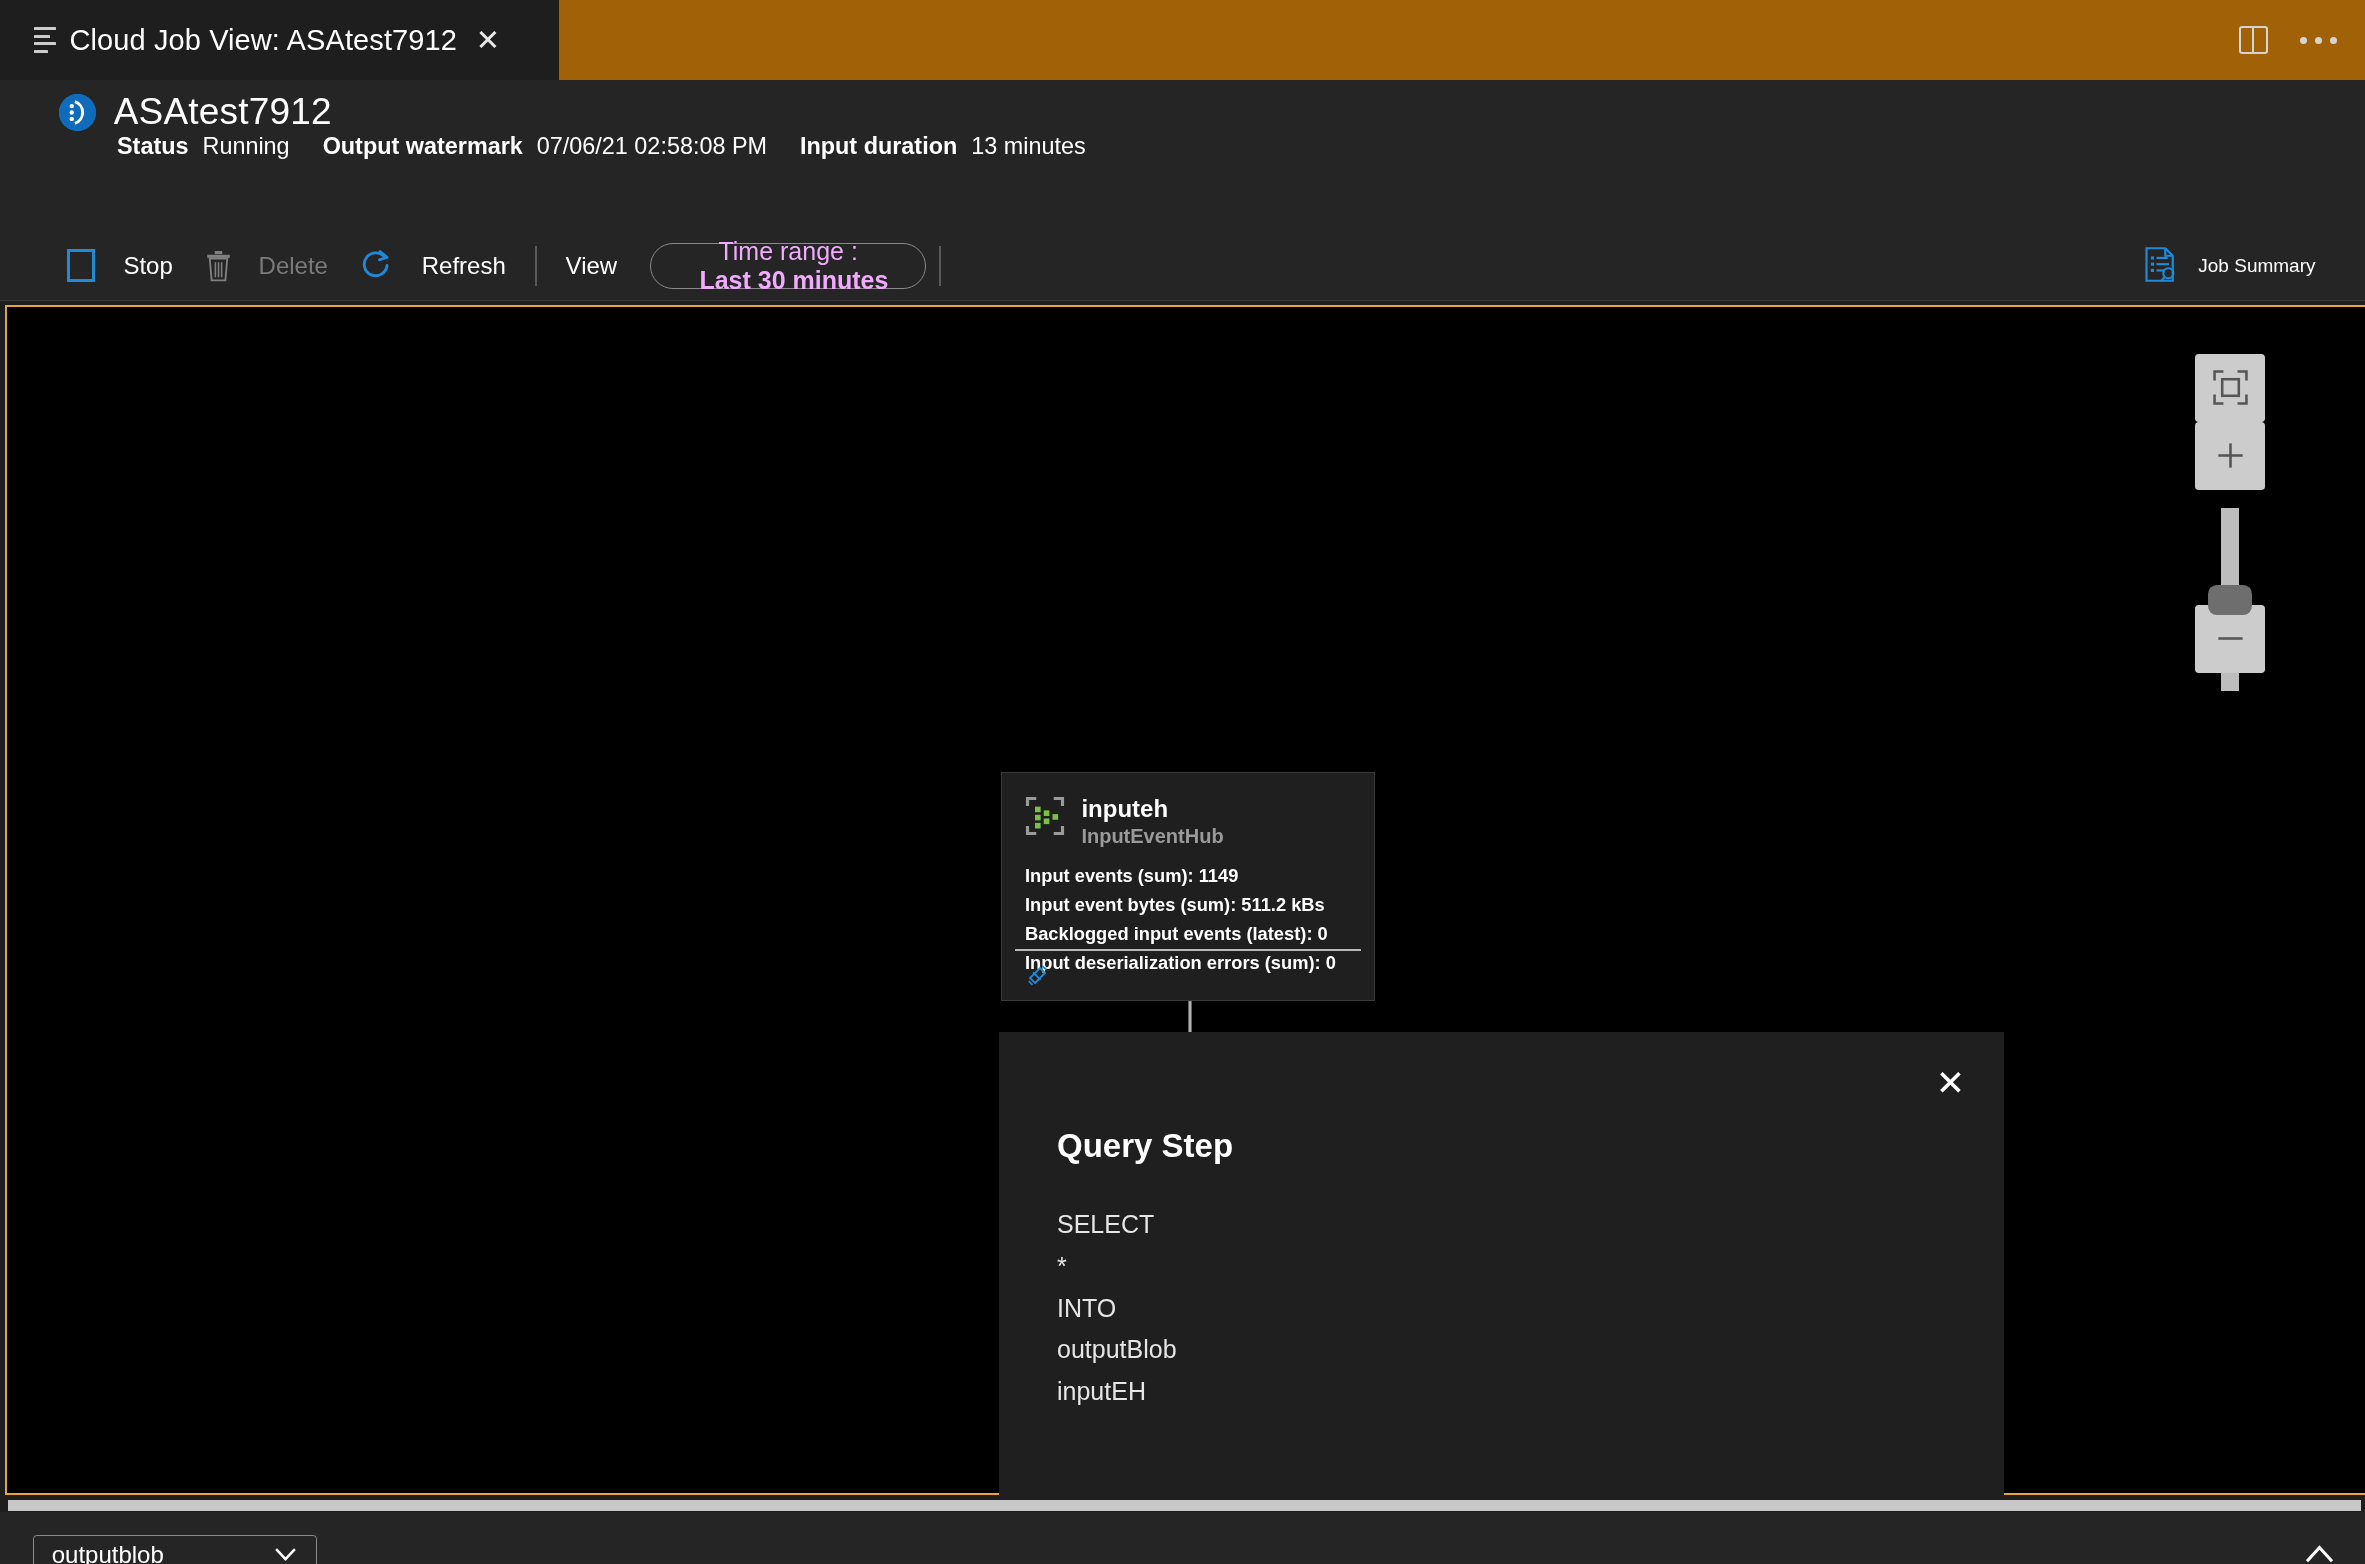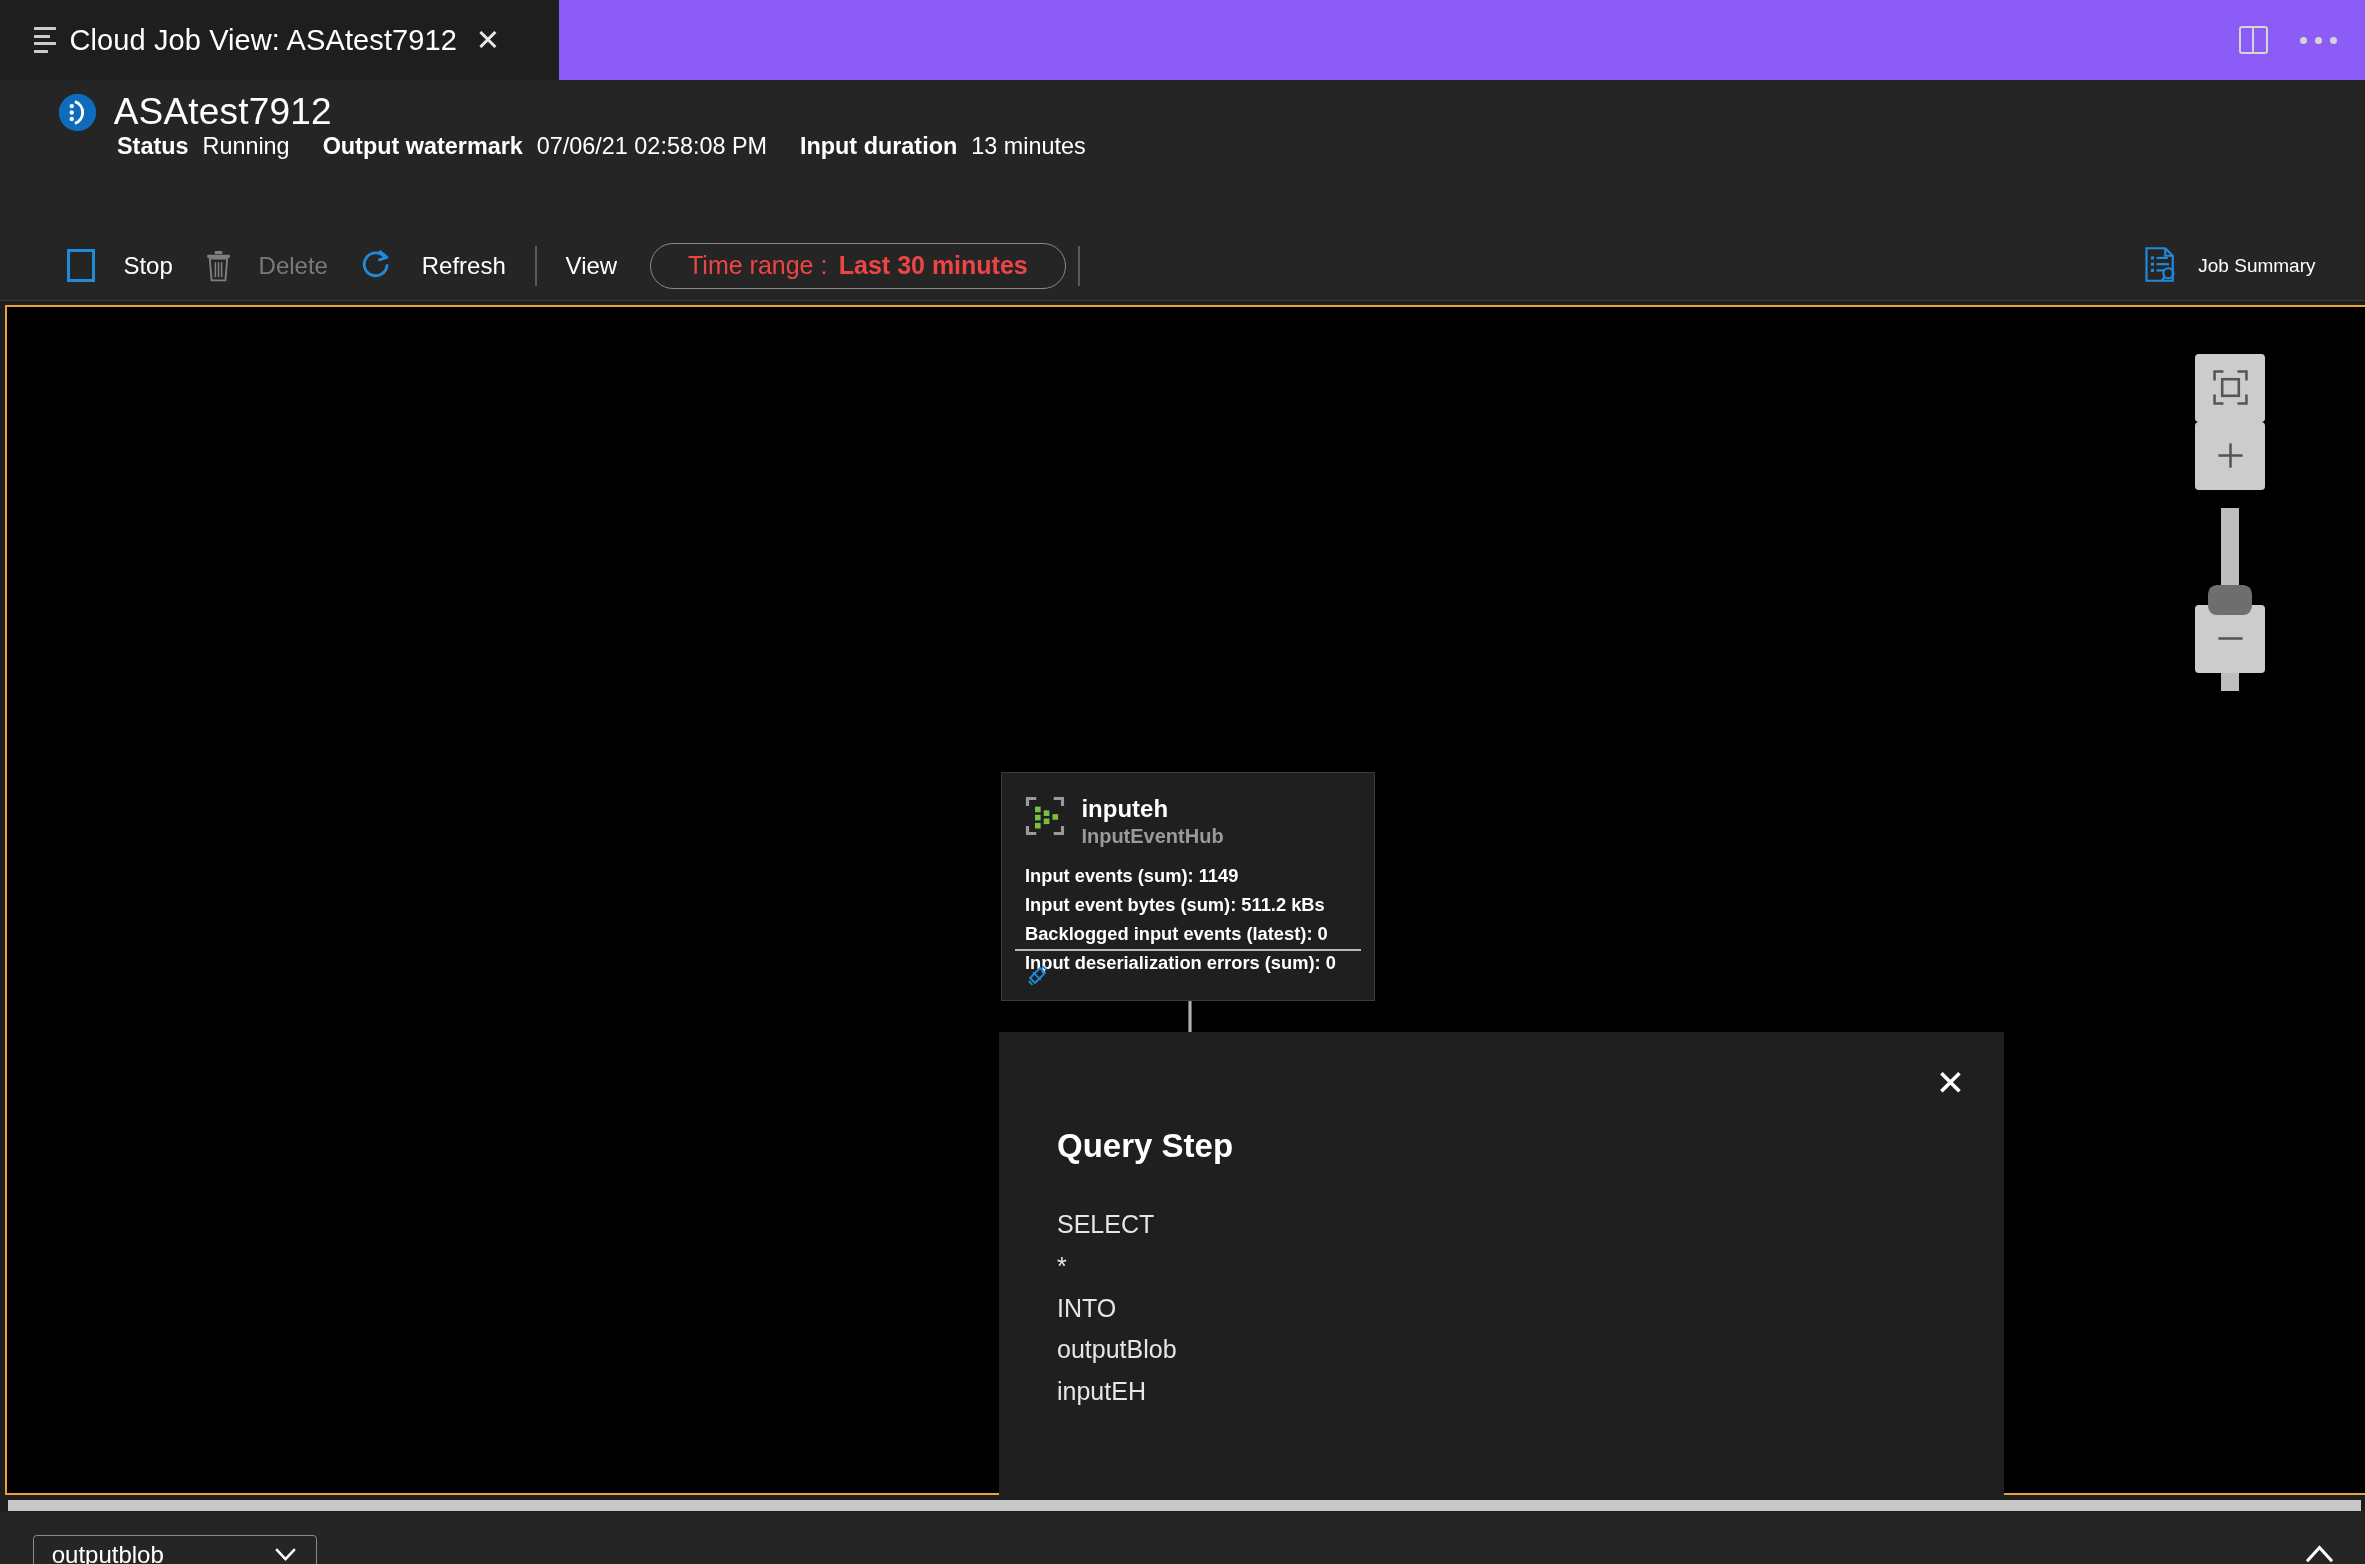--- a/index.html
+++ b/index.html
@@ -6,21 +6,21 @@
   html, body {
     width: 2366px; height: 1565px;
     background: #1e1e1e;
     font-family: "Liberation Sans", sans-serif;
     overflow: hidden;
   }
 
   
   .tabbar {
     position: absolute; left: 0; top: 0; width: 2366px; height: 80px;
-    background: #8b5cf6;
+    background: #a16207;
     display: flex; align-items: stretch;
   }
   .tab {
     position: relative;
     display: flex; align-items: center; gap: 14px;
     padding: 0 23px 0 34px;
     background: #1e1e1e;
     min-width: 559px;
   }
   .tab-listicon {
@@ -95,21 +95,21 @@
   }
   .tb-item.disabled { color: #7a7a7a; cursor: default; }
   .stop-icon { width: 28px; height: 33px; border: 3.2px solid #1f8ad8; }
   .trash-icon { width: 25px; height: 32px; position: relative; }
   .refresh-icon { width: 33px; height: 33px; }
   .tb-sep { width: 1.9px; height: 40px; background: #5a5a5a; margin: 0 12.6px; }
   .timerange-pill {
     display: flex; align-items: center; justify-content: center;
     border: 1.9px solid #8a8a8a; border-radius: 38px;
     height: 46px; padding: 0 37px; margin-left: 16.4px;
-    font-size: 25px; color: #ef4444; cursor: pointer; white-space: nowrap;
+    font-size: 25px; color: #f0abfc; cursor: pointer; white-space: nowrap; flex-direction: column;
   }
   .timerange-pill .tr-label { font-weight: 400; }
   .timerange-pill .tr-value { font-weight: bold; margin-left: 11.4px; }
   .tb-right { margin-left: auto; display: flex; align-items: center; gap: 19px; padding-right: 21.5px; cursor: pointer; }
   .jobsummary-label { font-size: 19px; color: #ffffff; }
 
   
   .canvas-wrap {
     position: absolute; left: 5px; top: 305px; width: 2361px; height: 1190px;
     background: #000000;

